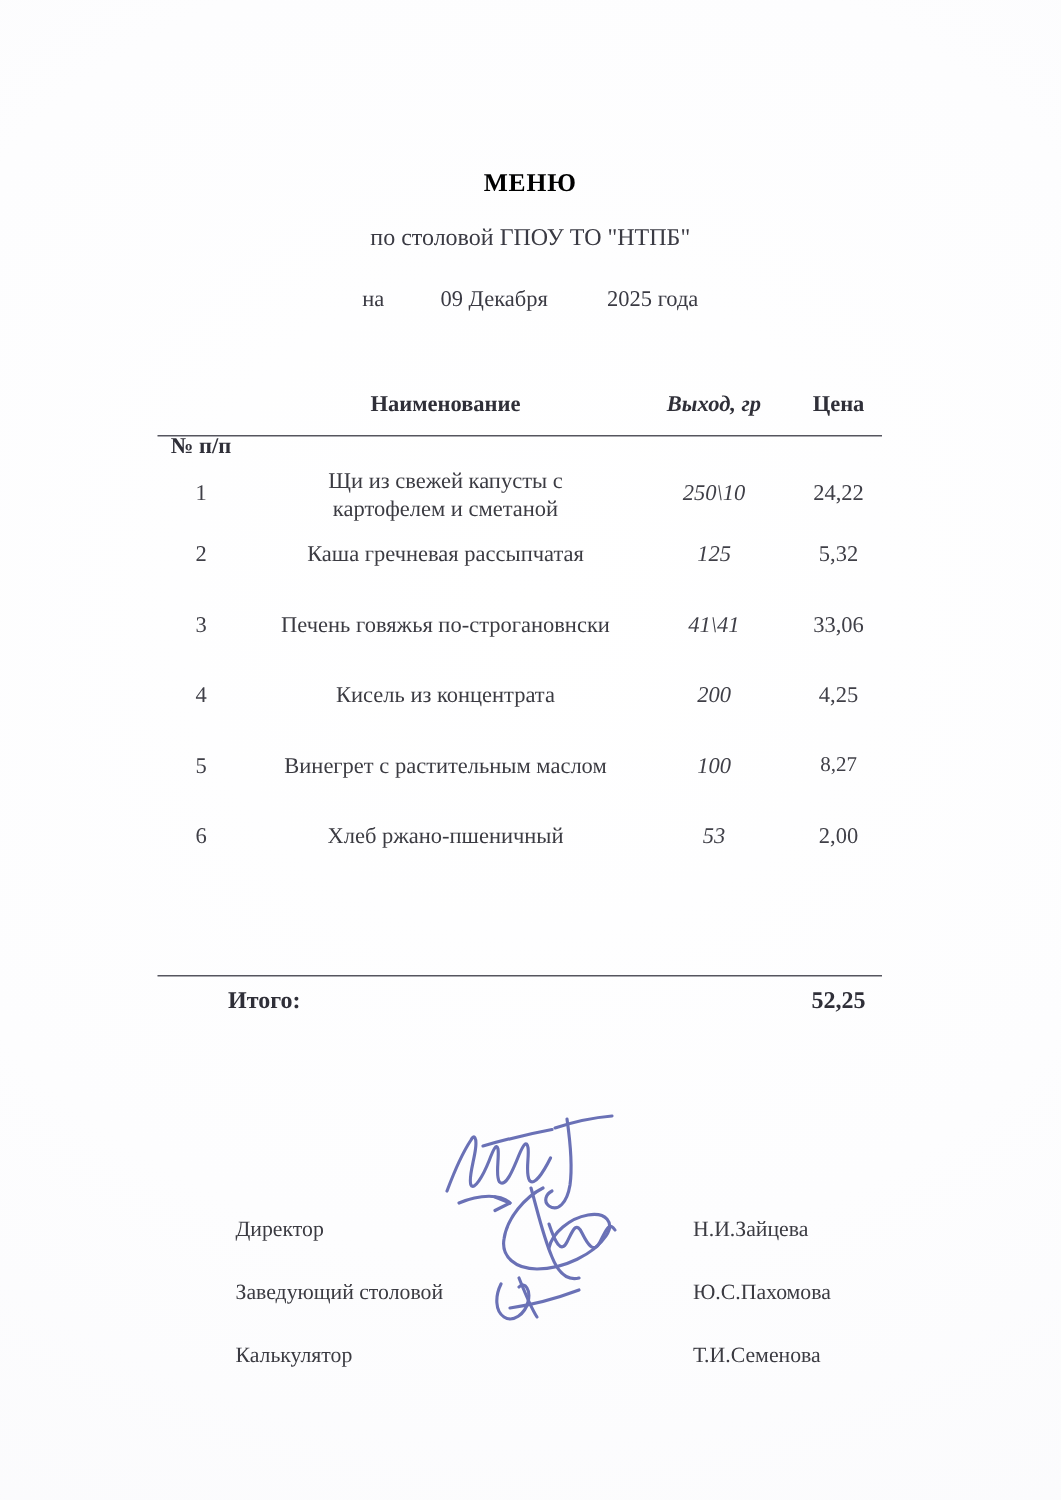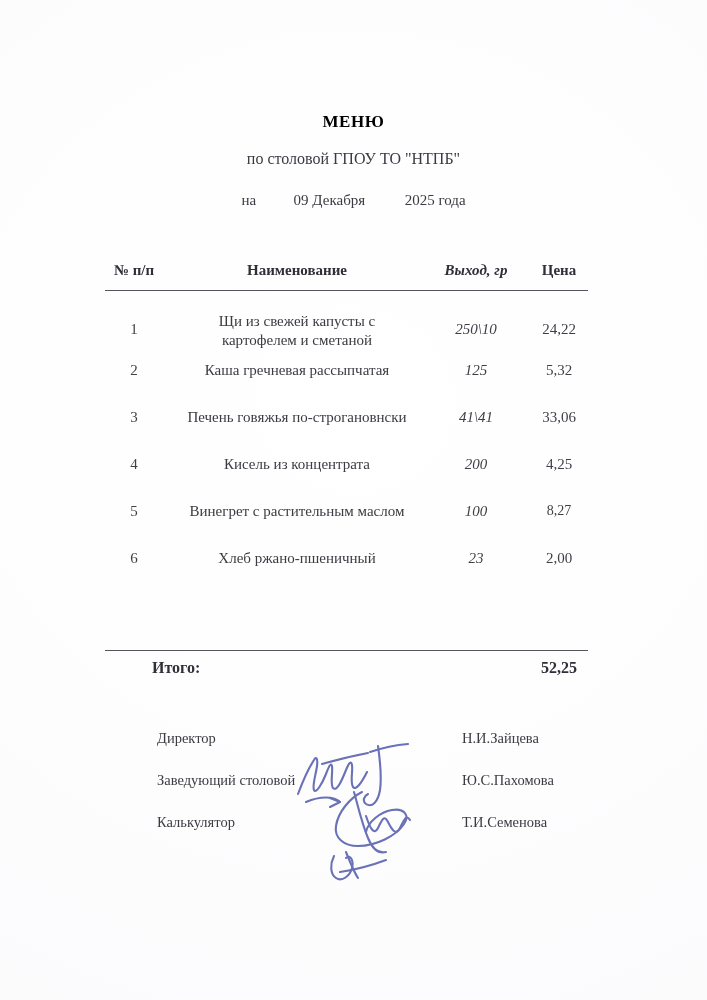--- a/index.html
+++ b/index.html
@@ -110,21 +110,21 @@
     text-align: center;
     font-style: italic;
   }
   .c-price {
     position: absolute;
     left: 425px;
     width: 58px;
     text-align: center;
   }
 
-  .th-row .c-num   { left: 0; width: 58px; text-align: center; }
+  .th-row .c-num   { left: 0; width: 58px; text-align: center; margin-top: 28px; }
   .th-row .c-name  { left: 47px; width: 290px; text-align: center; }
   .th-row .c-out   { left: 325px; width: 92px; text-align: center; }
   .th-row .c-price { left: 425px; width: 58px; text-align: center; }
 
   .data-row {
     font-size: 15px;
     color: #3b3b42;
   }
   .data-row .c-num,
   .data-row .c-out,
@@ -143,21 +143,21 @@
     font-size: 16px;
     color: #2f2f38;
   }
   .total-row .label { position: absolute; left: 47px; }
   .total-row .value { position: absolute; left: 425px; width: 58px; text-align: center; }
 
   
   .sign-block {
     position: absolute;
     left: 0;
-    top: 730px;
+    top: 812px;
     width: 704px;
   }
   .sign-row {
     position: relative;
     height: 42px;
     font-size: 14.5px;
     color: #3b3b42;
   }
   .sign-row .role { position: absolute; left: 157px; top: 0; }
   .sign-row .person { position: absolute; left: 462px; top: 0; }
@@ -230,21 +230,21 @@
   <div class="row data-row" style="position:absolute; left:105px; top:503px; width:483px;">
     <span class="c-num">5</span>
     <span class="c-name">Винегрет с растительным маслом</span>
     <span class="c-out">100</span>
     <span class="c-price" style="font-size:14px;">8,27</span>
   </div>
 
   <div class="row data-row" style="position:absolute; left:105px; top:550px; width:483px;">
     <span class="c-num">6</span>
     <span class="c-name">Хлеб ржано-пшеничный</span>
-    <span class="c-out">23</span>
+    <span class="c-out">53</span>
     <span class="c-price">2,00</span>
   </div>
 
   <div class="rule rule-total"></div>
   <div class="total-row">
     <span class="label">Итого:</span>
     <span class="value">52,25</span>
   </div>
 
   <div class="sign-block">

